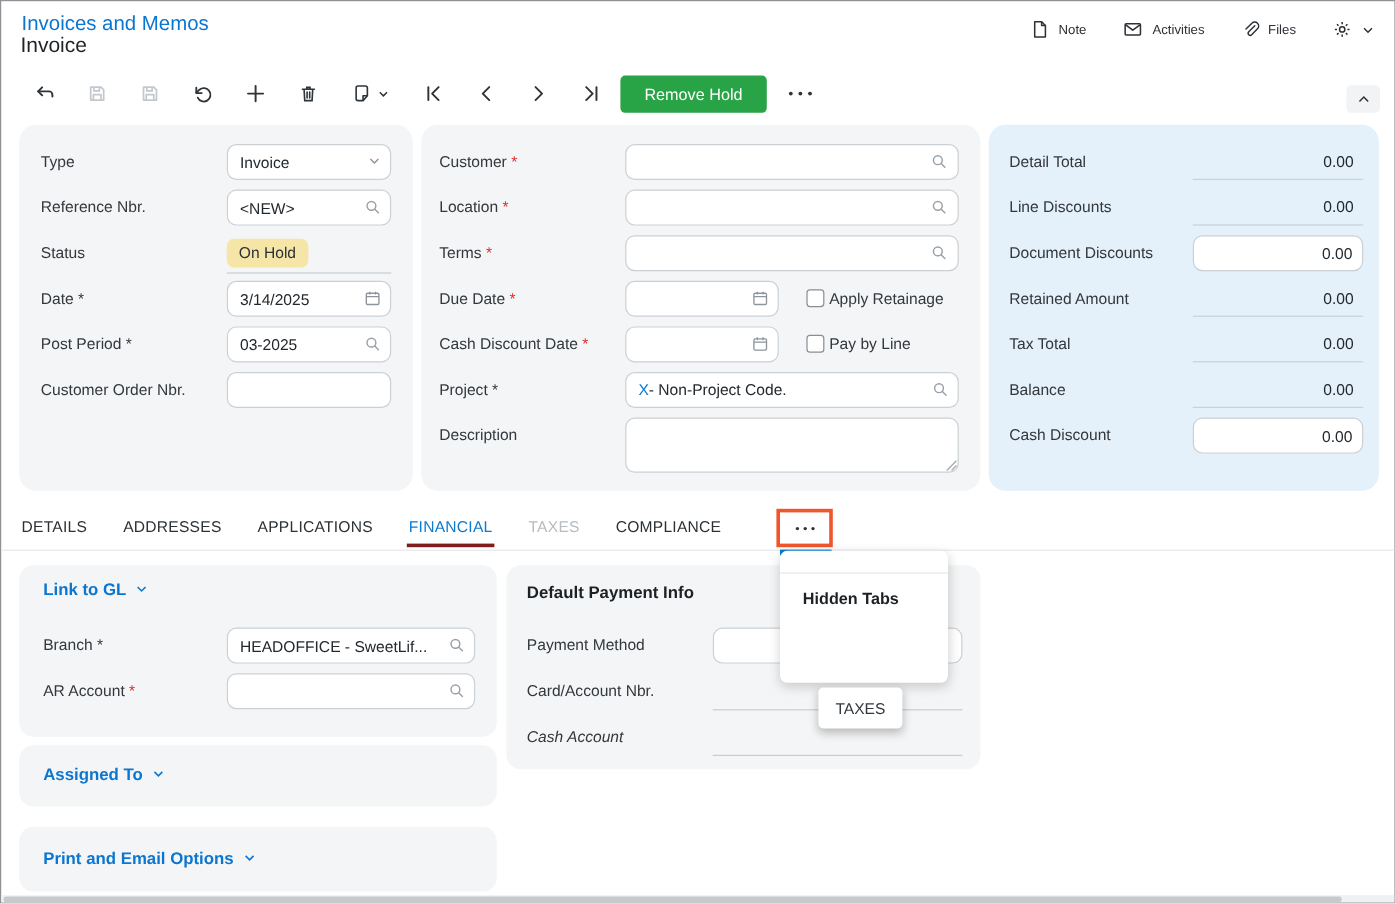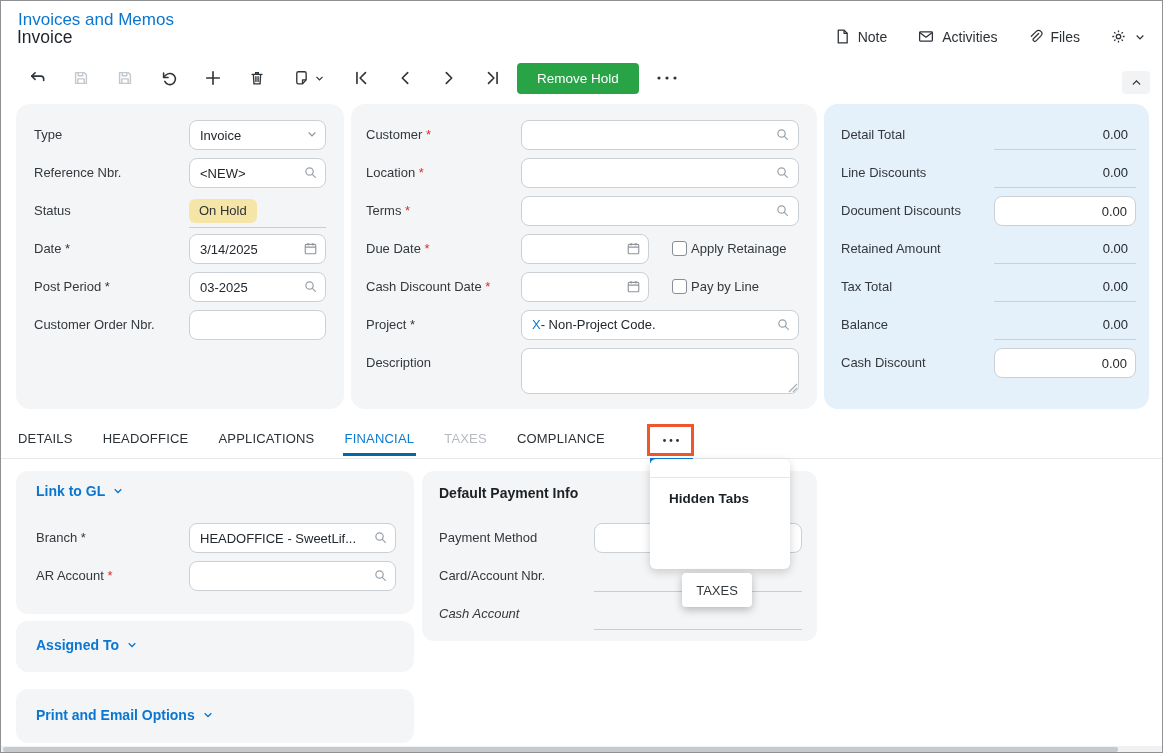--- a/index.html
+++ b/index.html
@@ -5,21 +5,21 @@
   * { box-sizing: border-box; }
   html,body { margin:0; padding:0; background:#fff; }
   .page {
     position:relative; width:1163px; height:753px; overflow:hidden;
     border:1px solid #8f9194; background:#fff;
     font-family:"Liberation Sans", sans-serif; color:#33383d; font-size:13px;
   }
   
   .breadcrumb { position:absolute; left:17px; top:9px; font-size:17px; color:#0b76d0; cursor:pointer; }
   .page-title { position:absolute; left:16px; top:26px; font-size:17.5px; color:#1f2429; }
-  .header-actions { position:absolute; top:15px; right:16px; display:flex; align-items:center; gap:30px; font-size:14px; color:#2c3136;margin-top:12px; }
+  .header-actions { position:absolute; top:15px; right:16px; display:flex; align-items:center; gap:30px; font-size:11px; color:#2c3136; }
   .hbtn { display:flex; align-items:center; gap:7px; cursor:pointer; }
   .gear-wrap { display:flex; align-items:center; gap:7px; cursor:pointer; }
   
   .toolbar { position:absolute; left:14px; top:60px; height:34px; display:flex; align-items:center; }
   .tbtn { width:44px; height:34px; display:flex; align-items:center; justify-content:center; cursor:pointer; }
   .tbtn.copy { width:60px; gap:3px; }
   .btn-remove-hold {
     margin-left:2px; height:31px; padding:0 20px; background:#28a447; color:#fff;
     border:none; border-radius:4px; font-size:13.5px; font-family:inherit; cursor:pointer;
   }
@@ -50,21 +50,21 @@
     font-family:inherit; font-size:13px; padding:6px 10px; resize:none; outline:none;
   }
   .resize-glyph { position:absolute; pointer-events:none; }
   
   .sum-label { position:absolute; left:17px; height:30px; line-height:30px; }
   .sum-val   { position:absolute; left:170px; width:142px; height:30px; line-height:30px; text-align:right; padding-right:8px; border-bottom:1px solid #c5d1dc; color:#23282d; }
   .sum-inp   { position:absolute; left:170px; width:142px; height:30px; background:#fff; border:1px solid #cbd0d4; border-radius:8px; text-align:right; padding:0 8px; font-size:13px; font-family:inherit; color:#23282d; outline:none; }
   
   .tabs { position:absolute; left:17px; top:427px; display:flex; gap:30px; font-size:13px; color:#2c3136; letter-spacing:.2px; }
   .tab { height:28px; line-height:22px; cursor:pointer; }
-  .tab.active { color:#0b7ad1; border-bottom:3px solid #0369a1; padding:0 2px; margin:0 -2px; }
+  .tab.active { color:#0b7ad1; border-bottom:3px solid #7f1d1d; padding:0 2px; margin:0 -2px; }
   .tab.disabled { color:#b6bcc2; cursor:default; }
   .tabs-line { position:absolute; left:0; width:1163px; top:457px; height:1px; background:#e7e8ea; }
   .tab-more-box { position:absolute; left:646px; top:423px; width:47px; height:32px; border:3px solid #f0562c; display:flex; align-items:center; justify-content:center; cursor:pointer; background:transparent; }
   .more-underline { position:absolute; left:649px; top:457px; width:43px; height:5px; background:#0b7ad1; }
   
   .hidden-dd { position:absolute; left:649px; top:458px; width:140px; height:110px; background:#fff; border-radius:6px; box-shadow:0 3px 10px rgba(0,0,0,.18); z-index:30; }
   .dd-head { height:19px; border-bottom:1px solid #e6e7e9; }
   .dd-title { margin:13px 0 0 19px; font-size:13.5px; font-weight:bold; color:#1c2125; }
   .taxes-chip { position:absolute; left:681px; top:572px; width:70px; height:34px; background:#fff; border-radius:4px; box-shadow:0 3px 8px rgba(0,0,0,.25); display:flex; align-items:center; justify-content:center; font-size:13px; color:#33383d; z-index:31; cursor:pointer; }
   
@@ -367,21 +367,21 @@
 
     <div class="sum-label" style="top:206px;">Balance</div>
     <div class="sum-val" style="top:206px;">0.00</div>
 
     <div class="sum-label" style="top:244px;">Cash Discount</div>
     <input class="sum-inp" style="top: 244px;" value="0.00">
   </div>
 
   <div class="tabs">
     <div class="tab">DETAILS</div>
-    <div class="tab">HEADOFFICE</div>
+    <div class="tab">ADDRESSES</div>
     <div class="tab">APPLICATIONS</div>
     <div class="tab active">FINANCIAL</div>
     <div class="tab disabled">TAXES</div>
     <div class="tab">COMPLIANCE</div>
   </div>
   <div class="tabs-line"></div>
 
   <div class="tab-more-box">
     <svg width="18" height="5" viewBox="0 0 18 5" fill="#2f3439">
         <circle cx="2.5" cy="2.5" r="1.4"></circle>

